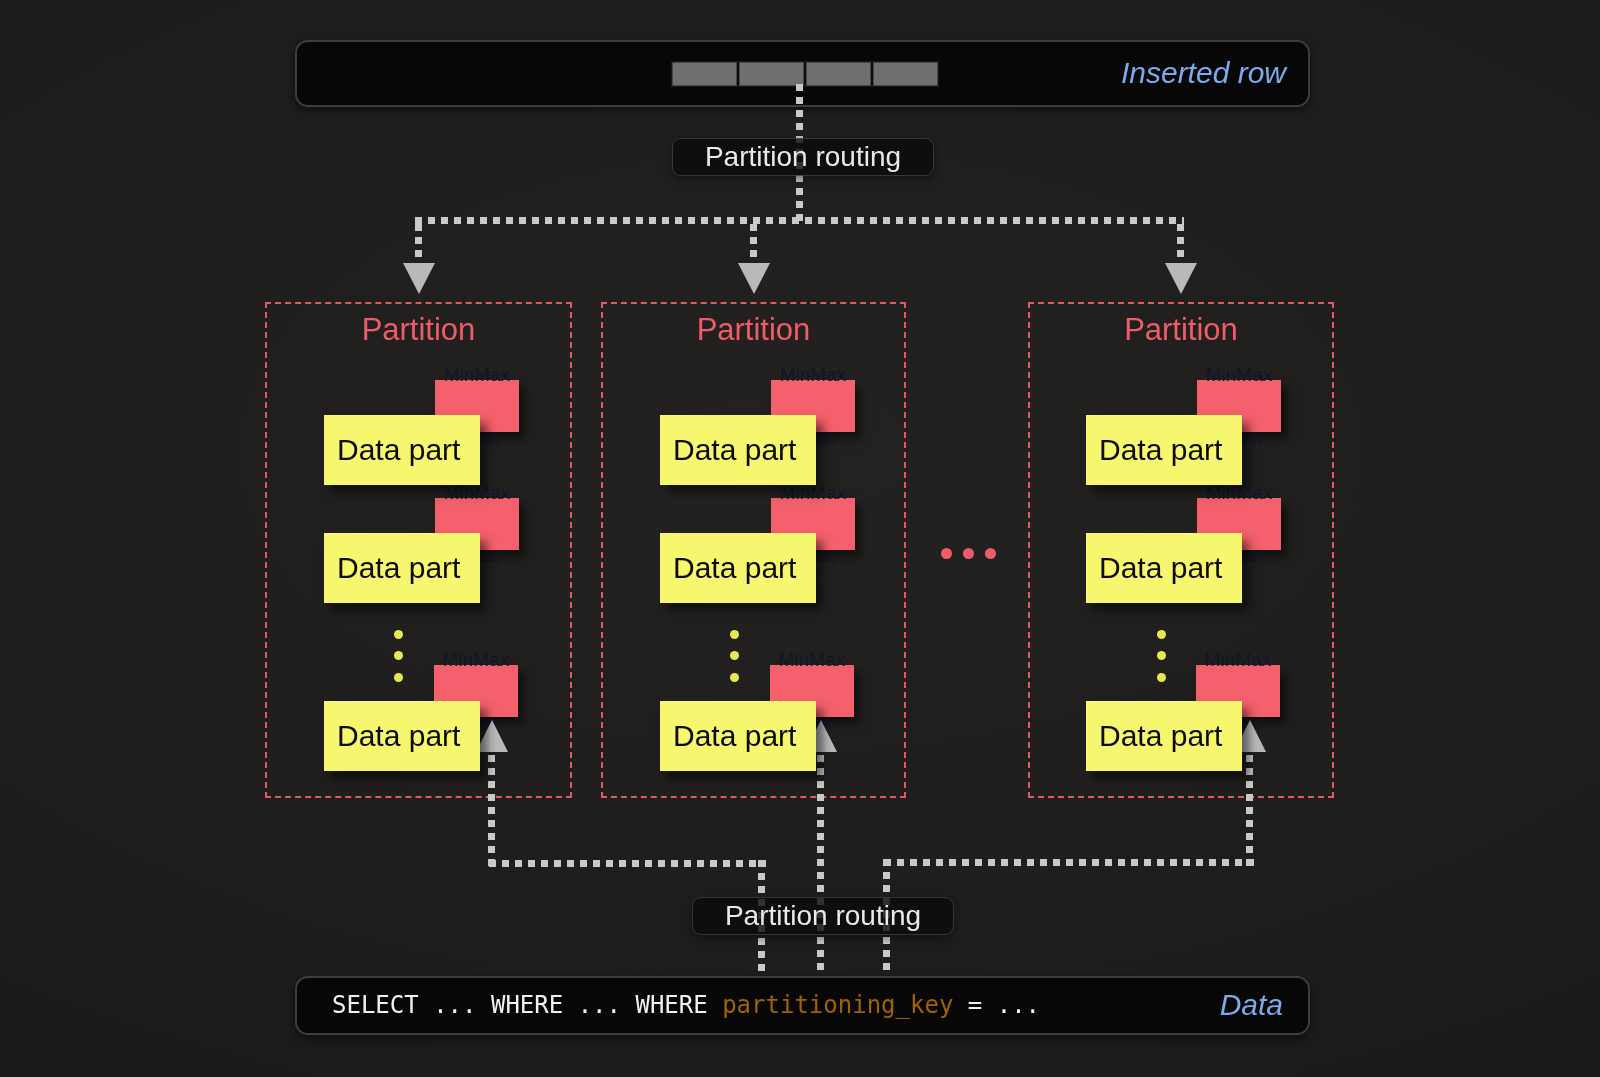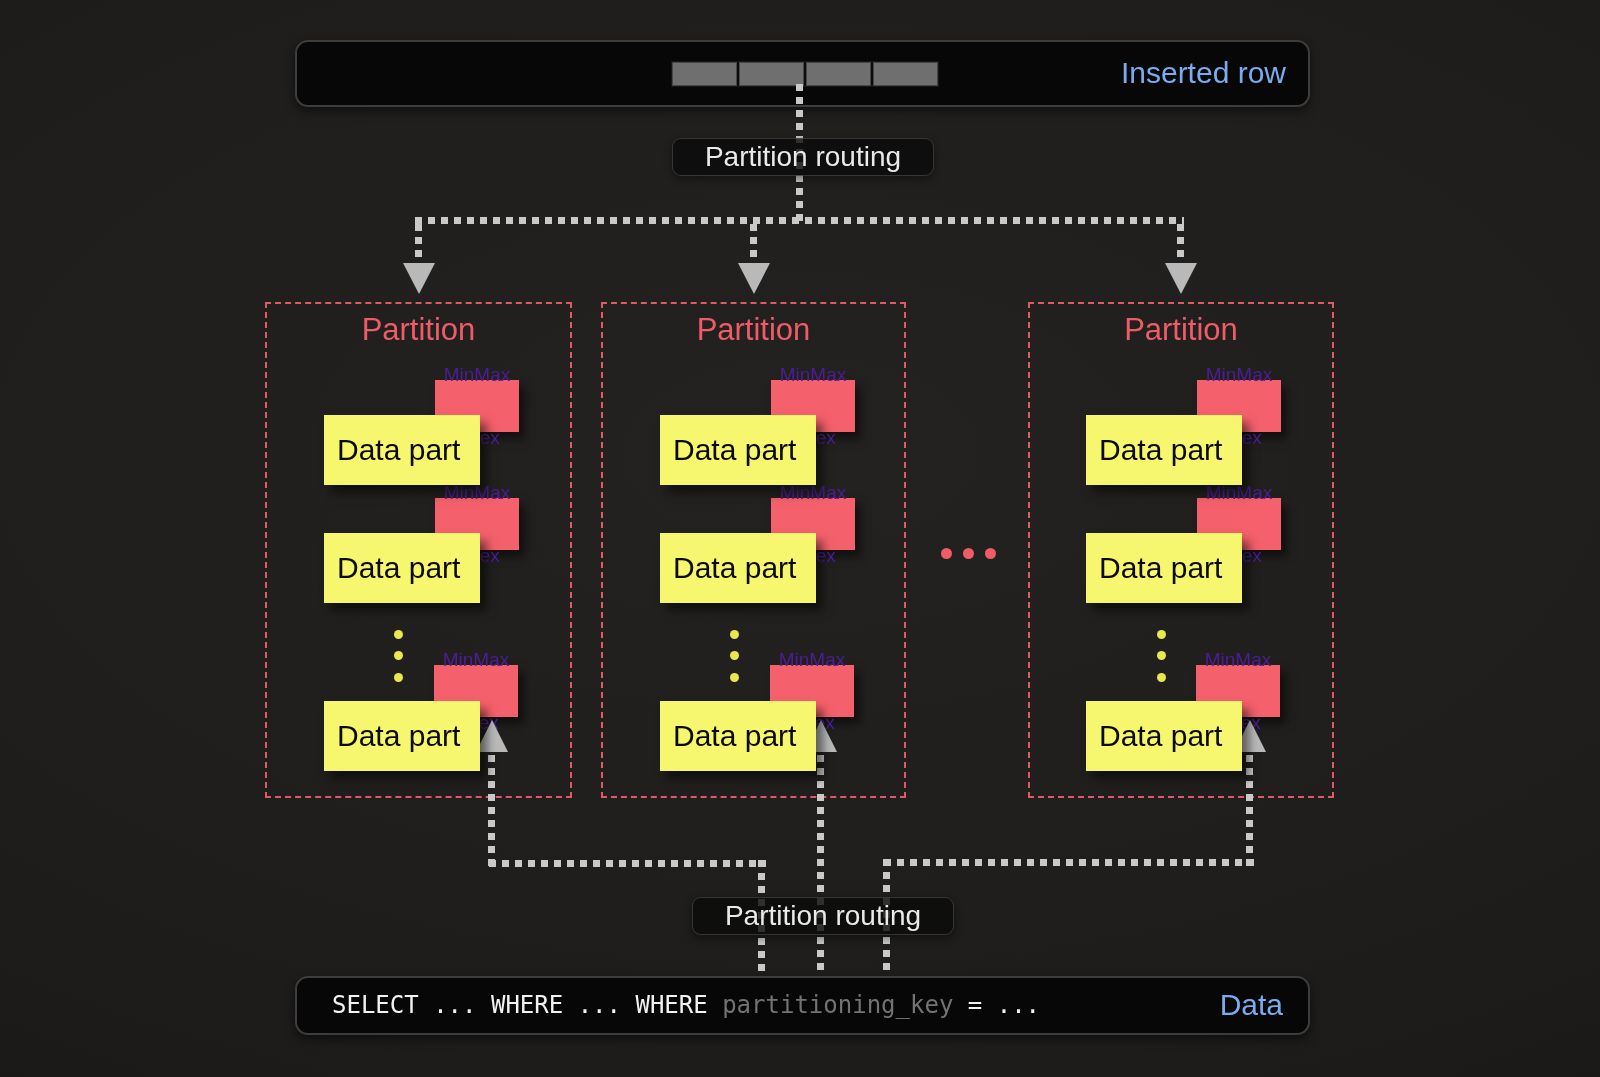--- a/index.html
+++ b/index.html
@@ -20,21 +20,21 @@
   }
 
   
   .rowbar{display:flex;background:#0c0c0c;border:1px solid #161616;}
   .rowcell{
     width:63px;height:22px;background:#6f6f6f;
     border:1px solid #464646;margin-right:2px;
   }
   .rowcell:last-child{margin-right:0;}
 
-  .blue-label{color:#7aabee;font-size:30px;}
+  .blue-label{color:#7aabee;font-size:30px;font-style:italic;}
 
   
   .pill{
     background:rgba(10,10,10,.8);
     border:1px solid rgba(130,130,130,.35);
     border-radius:9px;
     display:flex;align-items:center;justify-content:center;
     color:#eaeaea;font-size:28px;
     z-index:4;
     box-shadow:0 3px 8px rgba(0,0,0,.45);
@@ -61,39 +61,39 @@
   
   .dp{
     position:absolute;width:143px;height:70px;background:#f7f76f;
     display:flex;align-items:center;color:#0b0b0b;font-size:30px;
     padding-left:13px;box-sizing:content-box;
     box-shadow:7px 8px 9px rgba(0,0,0,.5);
     z-index:3;
   }
   .mm{
     position:absolute;width:84px;height:52px;background:#f4606b;
-    color:#4c1d95;font-size:19px;line-height:21px;text-align:center;
+    color:#0f172a;font-size:19px;line-height:21px;text-align:center;
     display:flex;flex-direction:column;justify-content:center;
     box-shadow:6px 7px 8px rgba(0,0,0,.5);
     z-index:2;
     gap:42px;
   }
 
   
   .ydot{position:absolute;width:9px;height:9px;border-radius:50%;background:#e9e94f;left:127px;}
 
   
   .rdot{width:11px;height:11px;border-radius:50%;background:#ee5c68;}
 
   
   .sql{
     font-family:"DejaVu Sans Mono",monospace;
     font-size:24px;color:#f2f2f2;white-space:pre;
   }
-  .sql .key{color:#737373;}
+  .sql .key{color:#a16207;}
 </style>
 </head>
 <body>
 
 <div id="stage">
 
   <div class="abs bigbox" style="left:295px;top:40px;width:1011px;height:63px;">
     <div class="abs rowbar" style="left:374px;top:19px;">
       <div class="rowcell"></div>
       <div class="rowcell"></div>

